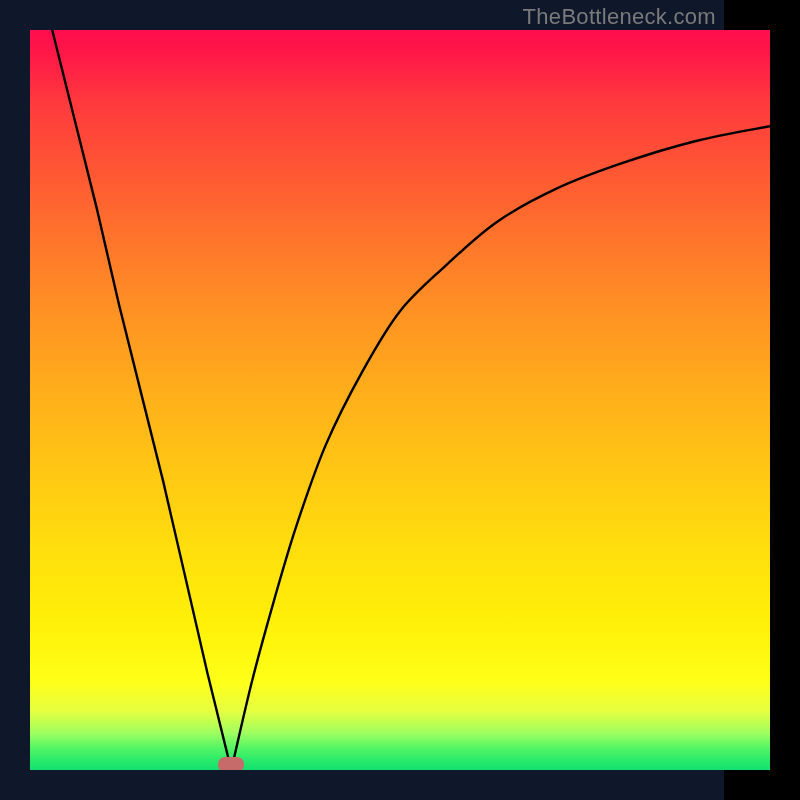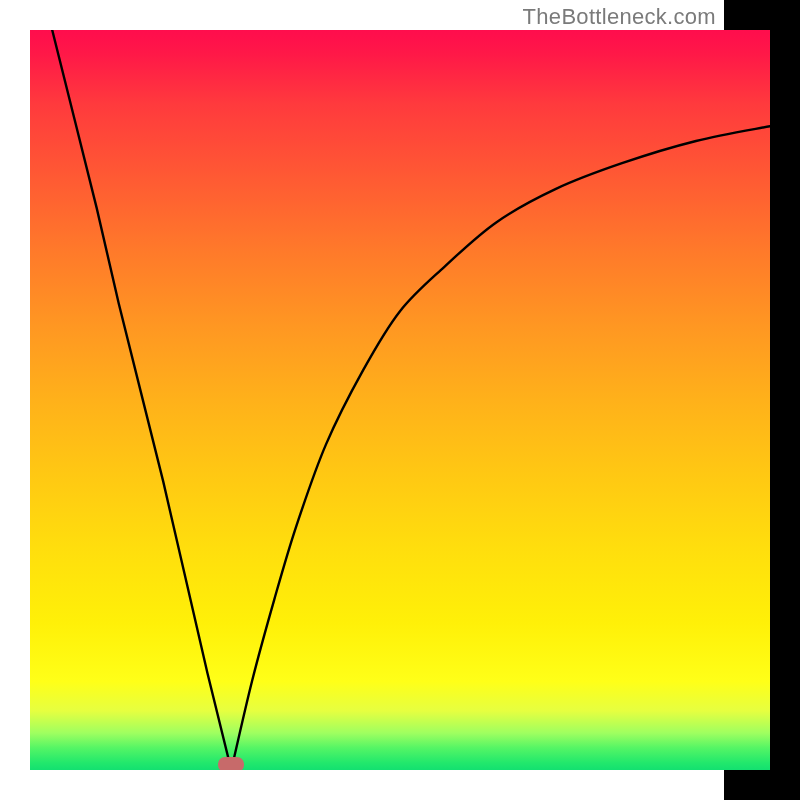--- a/index.html
+++ b/index.html
@@ -10,21 +10,21 @@
     background: #000;
     overflow: hidden;
     font-family: Arial, Helvetica, sans-serif;
   }
   .frame {
     position: absolute;
     top: 0;
     left: 0;
     width: 724px;
     height: 800px;
-    background: #ffffff;
+    background: #0f172a;
   }
   .plot-area {
     position: absolute;
     left: 30px;
     top: 30px;
     width: 740px;
     height: 740px;
     overflow: hidden;
   }
   .gradient {

